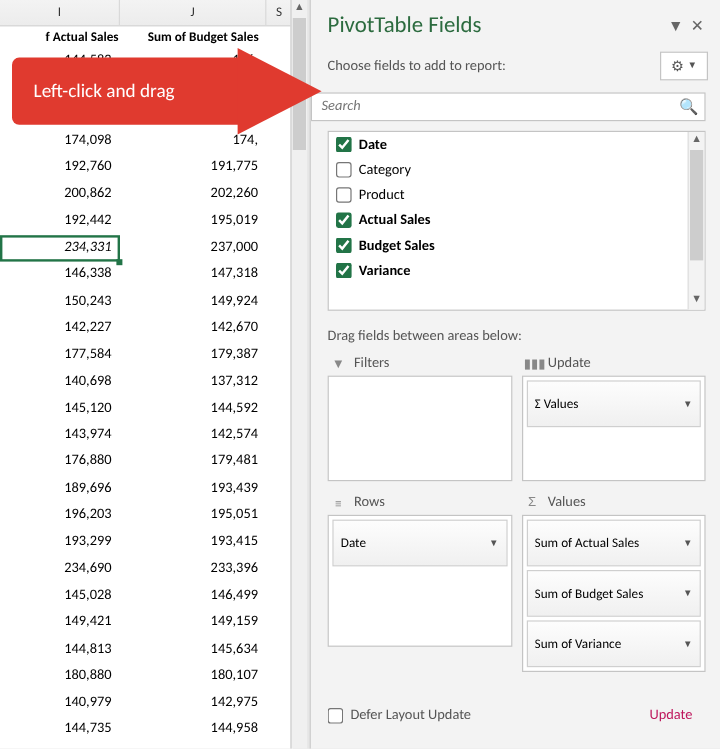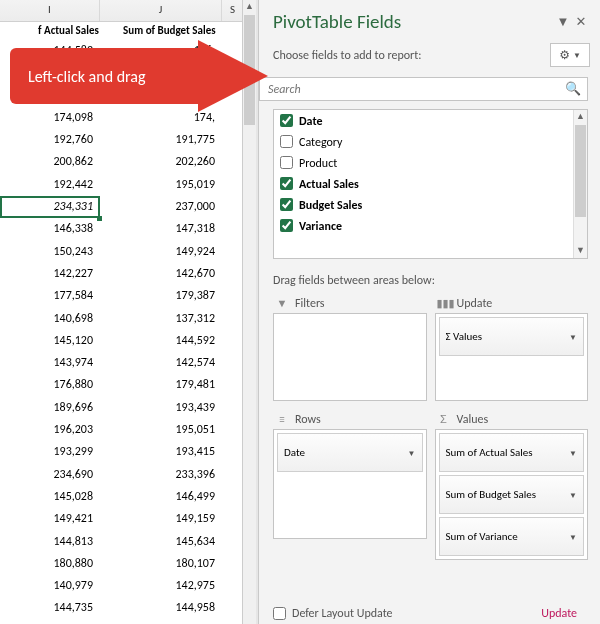--- a/index.html
+++ b/index.html
@@ -63,21 +63,21 @@
 .area { }
 .area-head { display:flex; align-items:center; gap:6px; font-size:12px; color:#555; padding:3px 2px; }
 .area-head .ic { width:14px; color:#888; font-size:11px; text-align:center; }
 .area-box { background:#fff; border:1px solid #c4c4c4; min-height:88px; }
 .area-box.tall { min-height: 110px; }
 .drop { display:flex; align-items:center; height:39px; border:1px solid #cfcfcf; margin:3px; padding:0 6px; font-size:11px; background:linear-gradient(#fdfdfd,#f0f0f0); }
 .drop .sp { flex:1; white-space:nowrap; overflow:hidden; text-overflow:ellipsis; }
 .drop .tri { font-size:8px; color:#555; }
 .sigma { font-family: "Segoe UI Symbol", sans-serif; }
 
-.footer { position:absolute; left:14px; right:12px; bottom:0; display:flex; align-items:center; font-size:12px; color:#555; }
+.footer { position:absolute; left:14px; right:12px; bottom:17px; display:flex; align-items:center; font-size:12px; color:#555; }
 .footer input { margin-right:6px; }
 .footer .sp { flex:1; }
 .footer .upd { color:#be185d; border:1px solid transparent; padding:3px 10px; background:transparent; font-size:12px; }
 </style>
 </head>
 <body>
 
 <div class="sheet">
   <div class="sheet-header">
     <div class="colhead colI">I</div>

